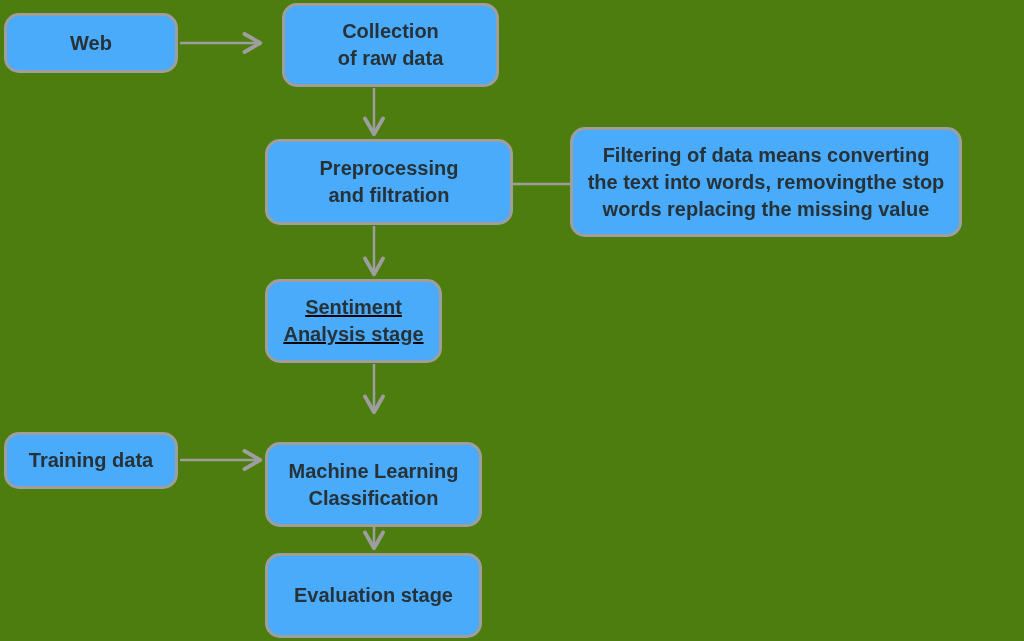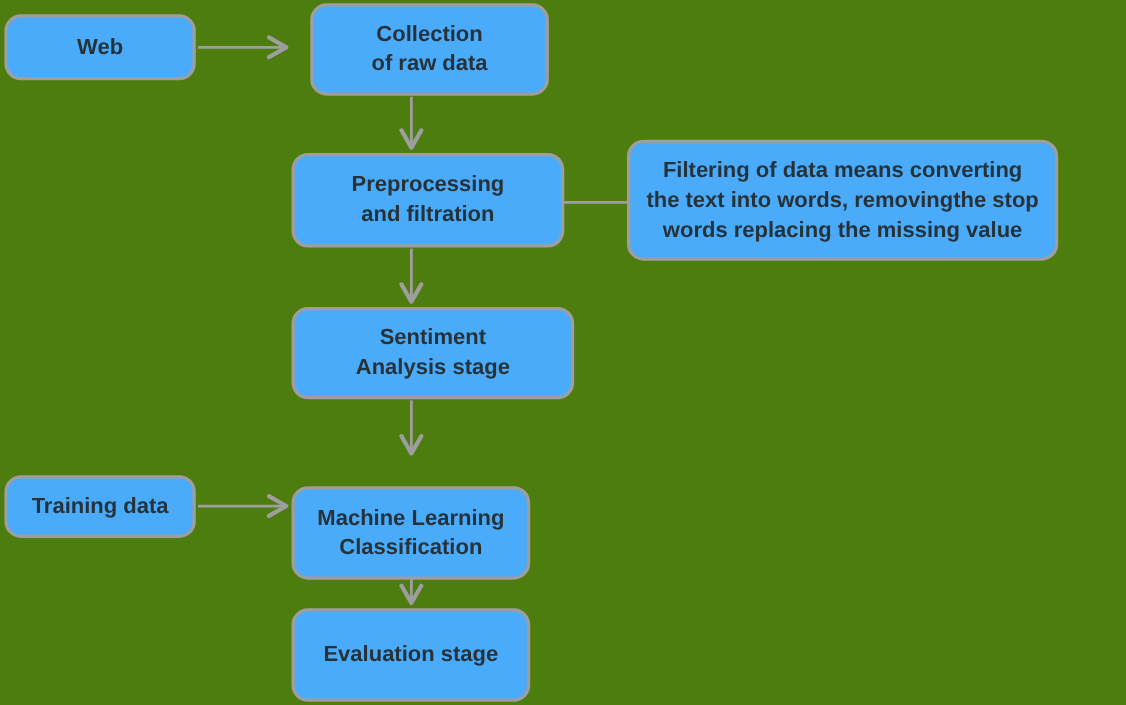--- a/index.html
+++ b/index.html
@@ -39,21 +39,21 @@
     font-weight: bold;
     font-size: 20px;
     line-height: 27px;
     white-space: pre-line;
     padding: 0 6px;
   }
   .node-web        { left: 4px;   top: 13px;  width: 174px; height: 60px;  }
   .node-collection { left: 265px; top: 3px;   width: 217px; height: 84px; margin-left: 17px;  }
   .node-preprocessing { left: 265px; top: 139px; width: 248px; height: 86px; }
   .node-filtering  { left: 570px; top: 127px; width: 392px; height: 110px; }
-  .node-sentiment  { left: 265px; top: 279px; width: 257px; height: 84px;  }
+  .node-sentiment  { left: 265px; top: 279px; width: 177px; height: 84px; text-decoration: underline;  }
   .node-ml         { left: 265px; top: 417px; width: 217px; height: 85px; margin-top: 25px;  }
   .node-training   { left: 4px;   top: 432px; width: 174px; height: 57px;  }
   .node-evaluation { left: 265px; top: 553px; width: 217px; height: 85px;  }
 </style>
 </head>
 <body>
 
 <div class="canvas">
 
   <svg class="edges" width="1024" height="641" viewBox="0 0 1024 641" xmlns="http://www.w3.org/2000/svg">

